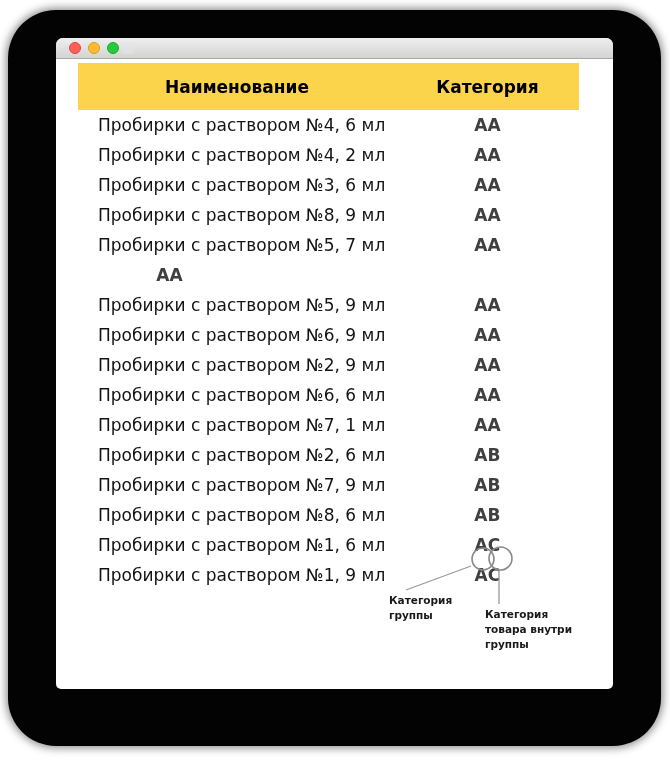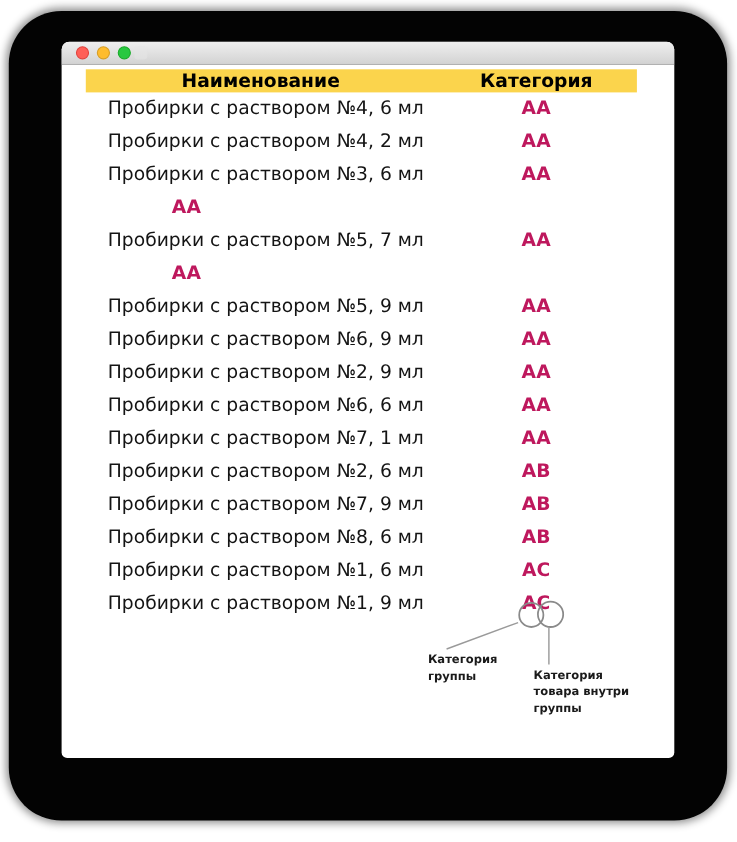--- a/index.html
+++ b/index.html
@@ -32,37 +32,37 @@
   .light.yellow { background: #febc2e; border: 1px solid #d89e24; }
   .light.green  { background: #28c840; border: 1px solid #1aab29; }
   .proxy-icon {
     position: absolute; left: 66px; top: 4px; width: 12px; height: 12px;
     background: #e6e6e6; border-radius: 3px; opacity: .55;
   }
 
   
   .table { position: absolute; left: 22px; top: 25px; width: 501px; }
   .thead {
-    display: flex; height: 21px; background: #FBD44C;
+    display: flex; height: 47px; background: #FBD44C;
   }
   .th {
     font-weight: bold; font-size: 17px; color: #000;
     display: flex; align-items: center; justify-content: center;
   }
   .th.c1 { width: 318px; }
   .th.c2 { width: 183px; }
   .trow { display: flex; height: 30px; }
   .cell { display: flex; align-items: center; }
   .cell.name {
     width: 298px; padding-left: 20px; font-size: 17px; color: #141414;
     white-space: nowrap;
   }
   .cell.cat {
     width: 183px; justify-content: center;
-    font-weight: bold; font-size: 17px; color: #be185d; letter-spacing: .2px;
+    font-weight: bold; font-size: 17px; color: #404040; letter-spacing: .2px;
   }
   .cat-letter { position: relative; z-index: 2; }
 
   
   .annot-svg {
     position: absolute; left: 0; top: 0; width: 557px; height: 651px;
     pointer-events: none; z-index: 3;
   }
   .annot-label {
     position: absolute; font-weight: bold; font-size: 10.5px;
@@ -99,20 +99,21 @@
   </div>
         <div class="trow">
     <div class="cell name">Пробирки с раствором №4, 2 мл</div>
     <div class="cell cat">АА</div>
   </div>
         <div class="trow">
     <div class="cell name">Пробирки с раствором №3, 6 мл</div>
     <div class="cell cat">АА</div>
   </div>
         <div class="trow">
+    <div class="cell name">Пробирки с раствором №8, 9 мл</div>
     <div class="cell cat">АА</div>
   </div>
         <div class="trow">
     <div class="cell name">Пробирки с раствором №5, 7 мл</div>
     <div class="cell cat">АА</div>
   </div>
         <div class="trow">
     <div class="cell cat">АА</div>
   </div>
         <div class="trow">

